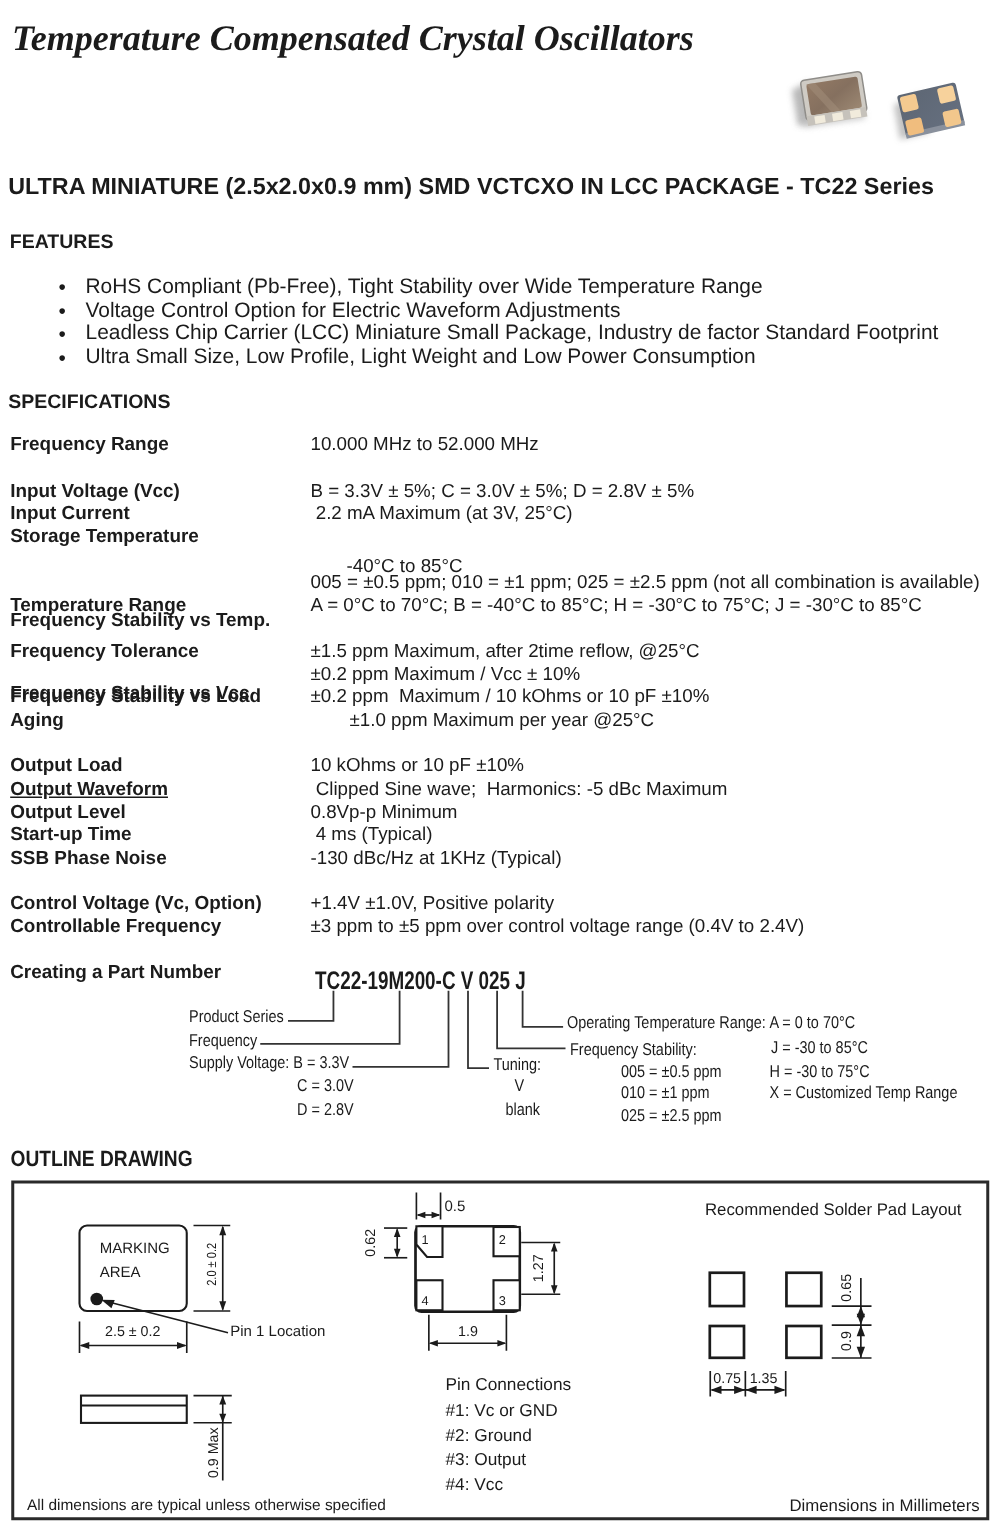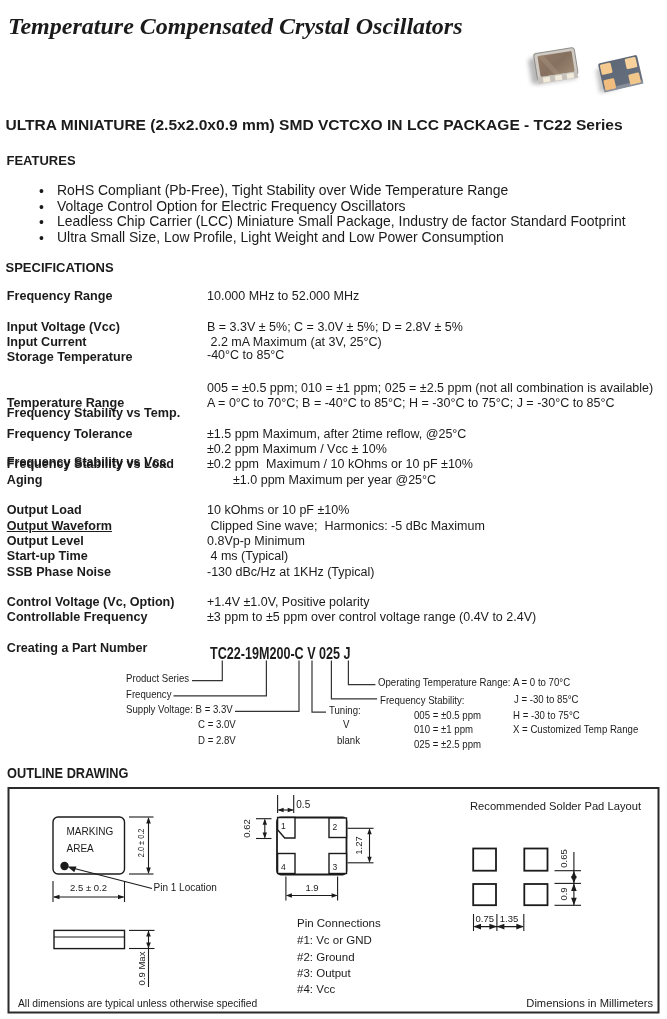--- a/index.html
+++ b/index.html
@@ -61,41 +61,41 @@
 </svg>
 
 <div class="t b" style="left:5.5px;top:116px;font-size:15.55px;">ULTRA MINIATURE (2.5x2.0x0.9 mm) SMD VCTCXO IN LCC PACKAGE - TC22 Series</div>
 
 <div class="t b" style="left:6.5px;top:153.5px;font-size:13px;">FEATURES</div>
 
 <div class="t" style="left:39px;top:184px;font-size:13.95px;">•</div>
 <div class="t" style="left:57px;top:183px;font-size:13.95px;">RoHS Compliant (Pb-Free), Tight Stability over Wide Temperature Range</div>
 
 <div class="t" style="left:39px;top:199.6px;font-size:13.95px;">•</div>
-<div class="t" style="left:57px;top:198.6px;font-size:13.95px;">Voltage Control Option for Electric Frequency Oscillators</div>
+<div class="t" style="left:57px;top:198.6px;font-size:13.95px;">Voltage Control Option for Electric Waveform Adjustments</div>
 
 <div class="t" style="left:39px;top:215.2px;font-size:13.95px;">•</div>
 <div class="t" style="left:57px;top:214.2px;font-size:13.95px;">Leadless Chip Carrier (LCC) Miniature Small Package, Industry de factor Standard Footprint</div>
 
 <div class="t" style="left:39px;top:230.8px;font-size:13.95px;">•</div>
 <div class="t" style="left:57px;top:229.8px;font-size:13.95px;">Ultra Small Size, Low Profile, Light Weight and Low Power Consumption</div>
 
 <div class="t b" style="left:5.5px;top:260.7px;font-size:13px;">SPECIFICATIONS</div>
 
 <div class="lbl" style="top:288.9px;">Frequency Range</div>
 <div class="val" style="top:288.9px;">10.000 MHz to 52.000 MHz</div>
 
 <div class="lbl" style="top:319.5px;">Input Voltage (Vcc)</div>
 <div class="val" style="top:319.5px;">B = 3.3V ± 5%; C = 3.0V ± 5%; D = 2.8V ± 5%</div>
 
 <div class="lbl" style="top:334.8px;">Input Current</div>
 <div class="val" style="top:334.8px;"> 2.2 mA Maximum (at 3V, 25°C)</div>
 
 <div class="lbl" style="top:350.1px;">Storage Temperature</div>
-<div class="val" style="top:348px;">-40°C to 85°C</div>
+<div class="val" style="top:370px;margin-left:24px;">-40°C to 85°C</div>
 
 <div class="lbl" style="top:380.8px;margin-top:25px;">Frequency Stability vs Temp.</div>
 <div class="val" style="top:380.8px;">005 = ±0.5 ppm; 010 = ±1 ppm; 025 = ±2.5 ppm (not all combination is available)</div>
 
 <div class="lbl" style="top:396.1px;">Temperature Range</div>
 <div class="val" style="top:396.1px;">A = 0°C to 70°C; B = -40°C to 85°C; H = -30°C to 75°C; J = -30°C to 85°C</div>
 
 <div class="lbl" style="top:426.7px;">Frequency Tolerance</div>
 <div class="val" style="top:426.7px;">±1.5 ppm Maximum, after 2time reflow, @25°C</div>
 

